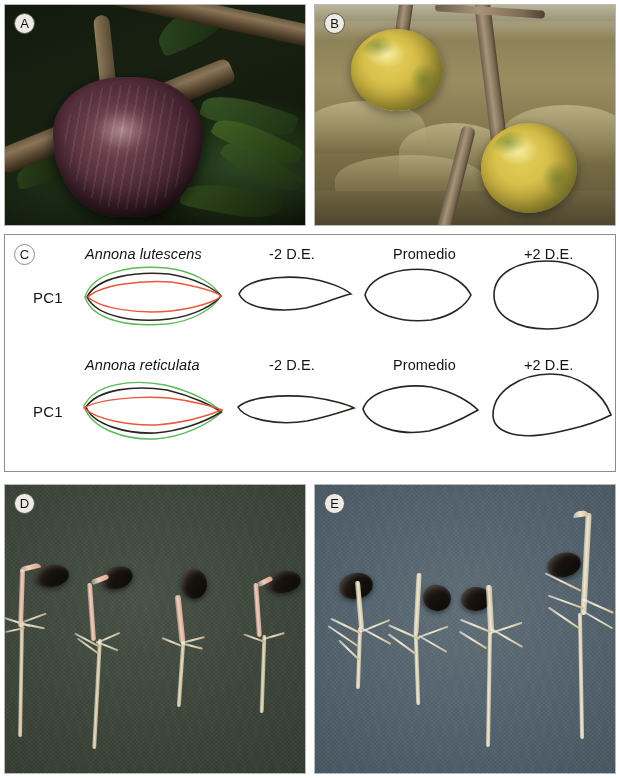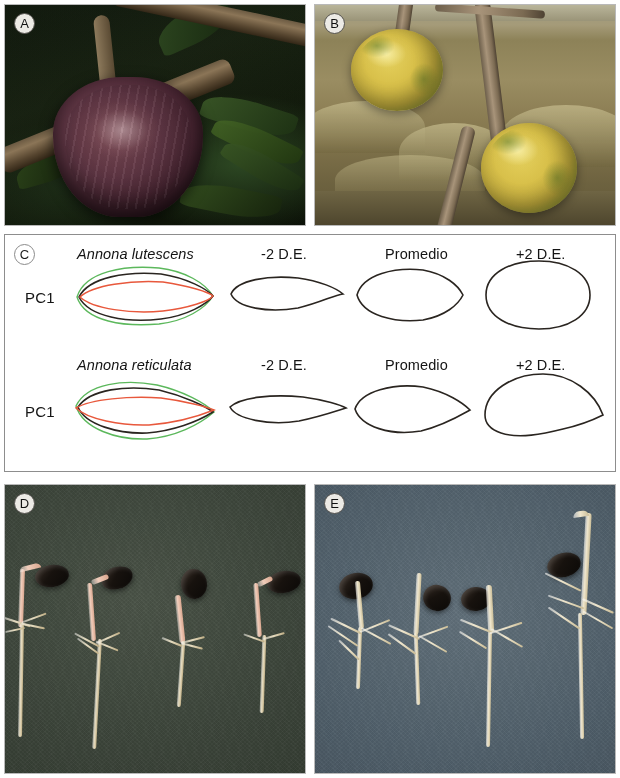--- a/index.html
+++ b/index.html
@@ -175,21 +175,21 @@
     background: linear-gradient(90deg, rgba(255,255,255,.45), #e6dcc0 45%, #bfae85 100%);
     border-radius: 3px;
   }
   .rootE {
     position:absolute;
     background: linear-gradient(90deg, rgba(255,255,255,.55), #efe6cd 45%, #cbbd97 100%);
     border-radius: 3px;
   }
 
   
-  .c-row { position: absolute; left: 8px; right: 0; }
+  .c-row { position: absolute; left: 16px; right: 0; }
   .c-head {
     position: absolute;
     font-size: 14.5px;
     color: #141414;
     white-space: nowrap;
     letter-spacing: .1px;
   }
   .c-species { font-style: italic; }
   .pc-label {
     position: absolute;

